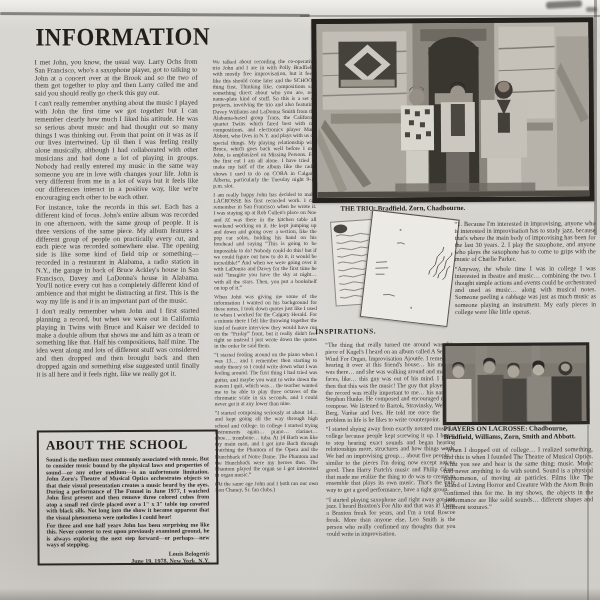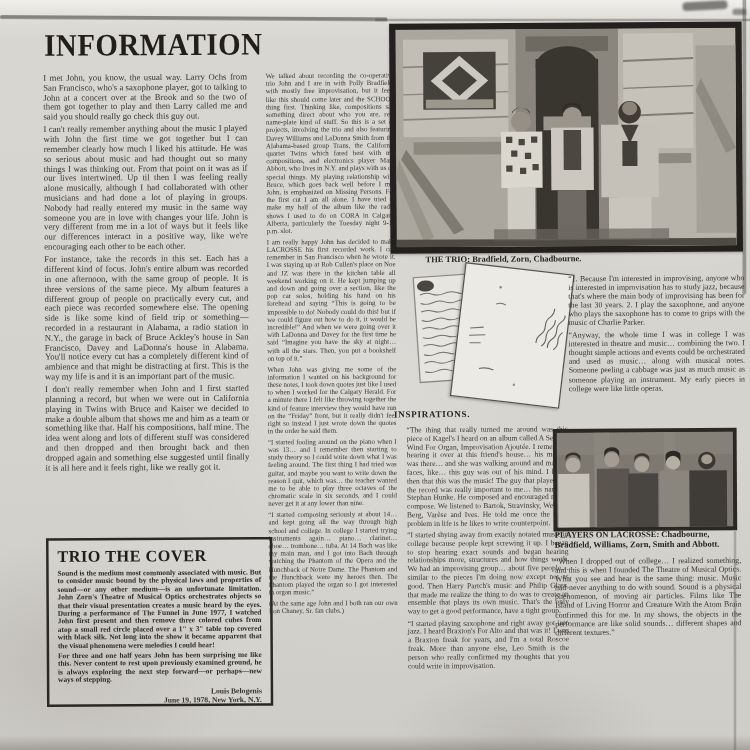--- a/index.html
+++ b/index.html
@@ -249,21 +249,21 @@
         </g>
       </svg>
     </div>
     <div class="caption cap-players">PLAYERS ON LACROSSE: Chadbourne, Bradfield, Williams, Zorn, Smith and Abbott.</div>
 
     <div class="col col4b">
       <p>“When I dropped out of college… I realized something, and this is when I founded The Theatre of Musical Optics. What you see and hear is the same thing: music. Music had never anything to do with sound. Sound is a physical phenomenon, of moving air particles. Films like The Island of Living Horror and Creature With the Atom Brain confirmed this for me. In my shows, the objects in the performance are like solid sounds… different shapes and different textures.”</p>
     </div>
 
     <div class="about">
-      <h2>TRIO THE COVER</h2>
+      <h2>ABOUT THE SCHOOL</h2>
       <p>Sound is the medium most commonly associated with music. But to consider music bound by the physical laws and properties of sound—or any other medium—is an unfortunate limitation. John Zorn's Theatre of Musical Optics orchestrates objects so that their visual presentation creates a music heard by the eyes. During a performance of The Funnel in June 1977, I watched John first present and then remove three colored cubes from atop a small red circle placed over a 1" x 3" table top covered with black silk. Not long into the show it became apparent that the visual phenomena were melodies I could hear!</p>
       <p>For three and one half years John has been surprising me like this. Never content to rest upon previously examined ground, he is always exploring the next step forward—or perhaps—new ways of stepping.</p>
       <div class="sig">
         <div>Louis Belogenis</div>
         <div>June 19, 1978, New York, N.Y.</div>
       </div>
     </div>
 
   </div>
 </div>

